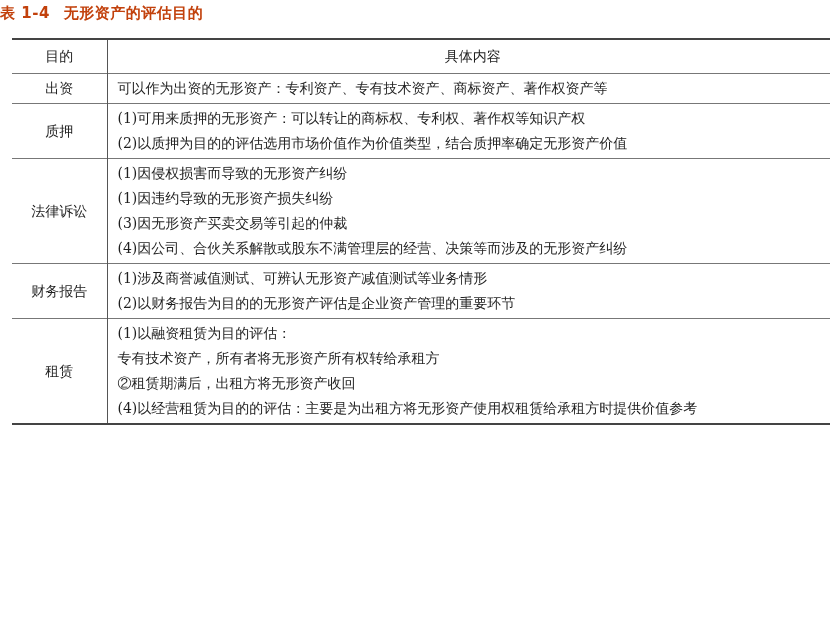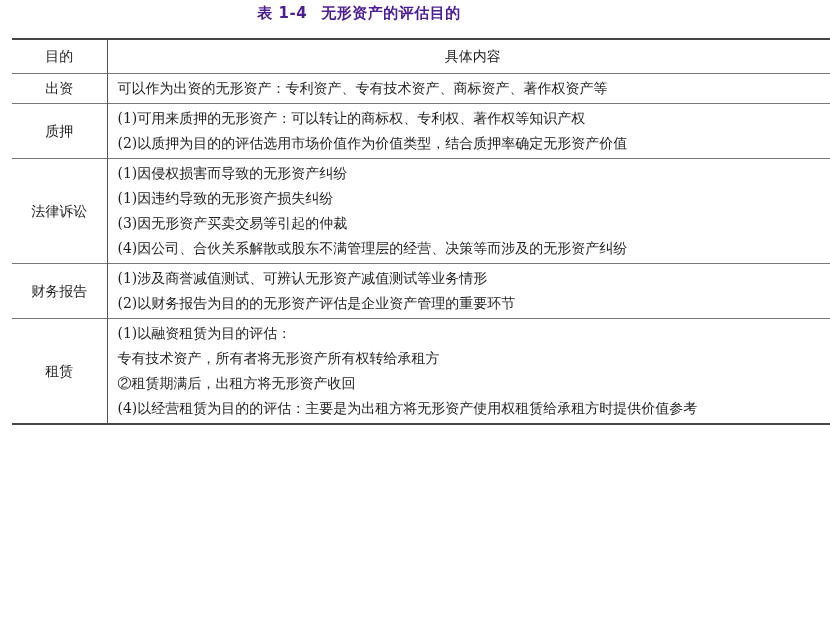--- a/index.html
+++ b/index.html
@@ -2,23 +2,23 @@
 <html><head>
   <meta charset="utf-8">
   <style>
     html, body { margin: 0; padding: 0; background: #ffffff; }
     body {
       width: 830px; height: 634px; overflow: hidden; position: relative;
       font-family: "DejaVu Serif", "Liberation Serif", serif;
       color: #1f1f1f;
     }
     .title {
-      position: absolute; left: 0; top: 4px; width: 718px; text-align: center;
+      position: absolute; left: 0; top: 4px; width: 718px; text-align: left;
       font-family: "DejaVu Sans", "Liberation Sans", sans-serif;
-      font-weight: bold; font-size: 15px; letter-spacing: 0.5px; color: #4c1d95;
+      font-weight: bold; font-size: 15px; letter-spacing: 0.5px; color: #c2410c;
     }
     .title .num { margin-right: 14px; }
     table {
       position: absolute; left: 12px; top: 38px; width: 826px;
       border-collapse: collapse; table-layout: fixed;
       border-top: 2px solid #444; border-bottom: 2px solid #444;
     }
     col.c1 { width: 95px; }
     td, th {
       font-weight: normal; font-size: 14px; line-height: 25px;

